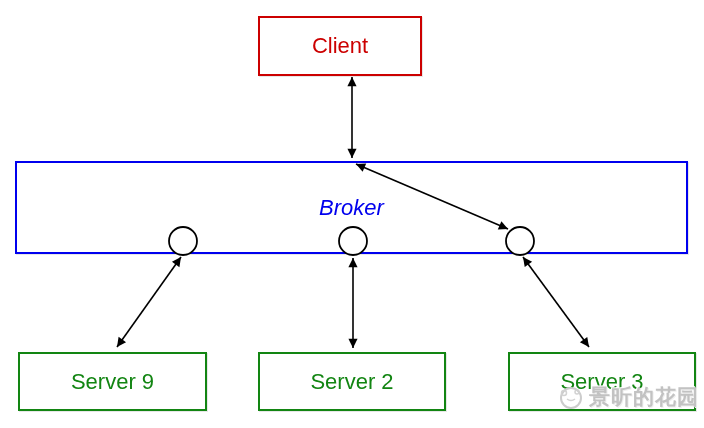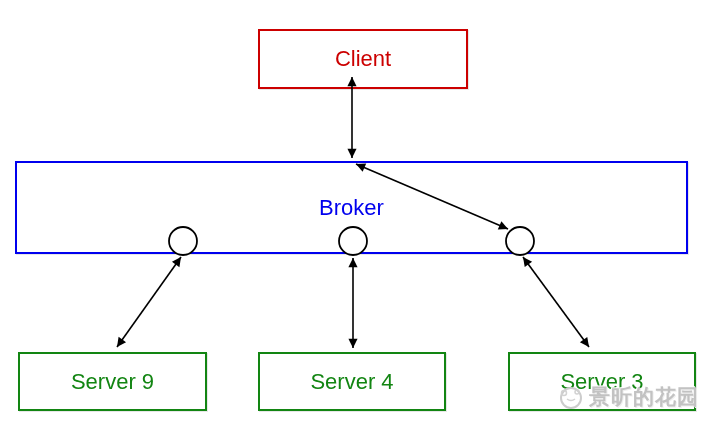--- a/index.html
+++ b/index.html
@@ -26,36 +26,37 @@
     box-sizing: border-box;
     background: #ffffff;
     display: flex;
     align-items: center;
     justify-content: center;
     font-size: 22px;
     line-height: 1;
     box-shadow: 1px 1px 0 rgba(160,160,160,0.25);
   }
   .client-box {
-    left: 258px; top: 29px; width: 210px; height: 60px;
+    left: 258px; top: 16px; width: 164px; height: 60px;
     border: 2px solid var(--c-client);
     color: var(--c-client);
     align-items: center;
   }
   .broker-box {
     left: 15px; top: 161px; width: 673px; height: 93px;
     border: 2px solid var(--c-broker);
     color: var(--c-broker);
     display: block;
   }
   .broker-label {
     position: absolute;
     left: 0; right: 0; top: 34px;
     text-align: center;
     font-size: 22px;
+    font-style: italic;
   }
   .server-box {
     top: 352px; width: 188px; height: 59px;
     border: 2px solid var(--c-server);
     color: var(--c-server);
   }
   .server-1 { left: 18px; width: 189px; }
   .server-2 { left: 258px; }
   .server-3 { left: 508px; }
   .overlay {
@@ -104,21 +105,21 @@
 
   <div class="box broker-box">
     <span class="broker-label">Broker</span>
   </div>
 
   <div class="box server-box server-1">
     <span>Server 9</span>
   </div>
 
   <div class="box server-box server-2">
-    <span>Server 4</span>
+    <span>Server 2</span>
   </div>
 
   <div class="box server-box server-3">
     <span>Server 3</span>
   </div>
 
   <svg class="overlay" width="704" height="428" viewBox="0 0 704 428" xmlns="http://www.w3.org/2000/svg">
     <defs>
       <marker id="arr" viewBox="0 0 12 12" refX="11" refY="6" markerWidth="11" markerHeight="11" markerUnits="userSpaceOnUse" orient="auto-start-reverse">
         <path class="ah" d="M1,1 L11,6 L1,11 Z"></path>

